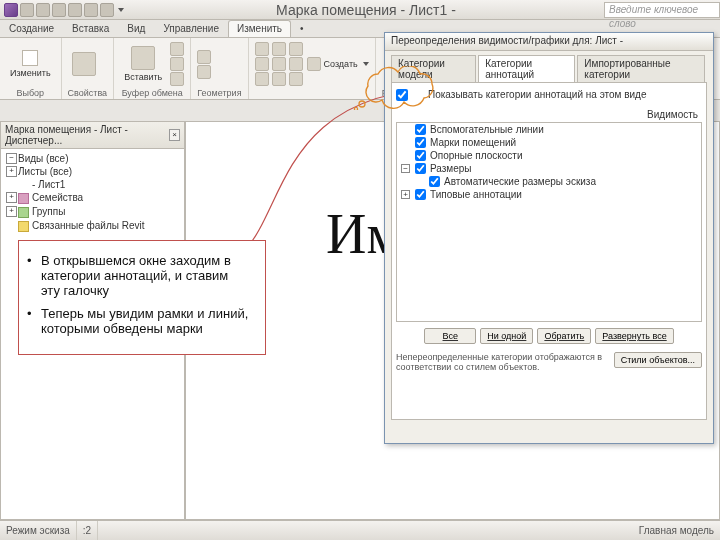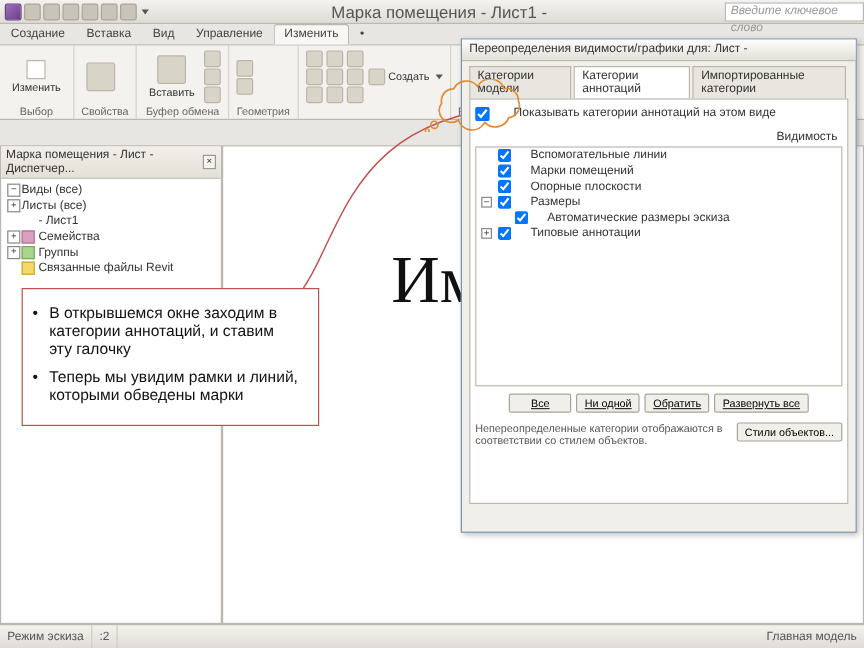--- a/index.html
+++ b/index.html
@@ -54,21 +54,21 @@
   .dialog { position:absolute; top:32px; left:384px; width:330px; height:412px; background:#f1efe9; border:1px solid #7a93b0; box-shadow: 2px 2px 5px rgba(0,0,0,.25); z-index:5; }
   .dlg-title { background:linear-gradient(#fdfdfc,#e3e0d8); height:18px; border-bottom:1px solid #bcb8b0; font-size:10px; padding:2px 6px; }
   .dlg-tabs { display:flex; font-size:10px; margin:4px 6px 0 6px; }
   .dlg-tab { padding:2px 6px; border:1px solid #bcb8b0; background:#e8e6df; margin-right:2px; border-bottom:none; }
   .dlg-tab.active { background:#fff; }
   .dlg-body { background:#fff; margin:0 6px 6px 6px; border:1px solid #bcb8b0; padding:4px; height:338px; position:relative; }
   .dlg-check-row { display:flex; align-items:flex-start; gap:20px; font-size:10px; padding:2px 0 6px 0; }
   .dlg-check-row input { width:12px;height:12px; }
   .vis-label { text-align:right; font-size:10px; padding:2px 4px; color:#333; }
   .cat-list { border:1px solid #bcb8b0; background:#fff; height:200px; overflow:hidden; font-size:10px; }
-  .cat-item { display:flex; align-items:center; gap:16px; padding:1px 4px 1px 18px; position:relative; }
+  .cat-item { display:flex; align-items:center; gap:4px; padding:1px 4px 1px 18px; position:relative; }
   .cat-item input { width:11px;height:11px; }
   .cat-item.sub { padding-left:32px; }
   .cat-item .pm { position:absolute;left:4px;top:2px;width:9px;height:9px;border:1px solid #888;font-size:8px;line-height:8px;text-align:center;background:#fff; }
   .dlg-btns { display:flex; gap:4px; margin:6px 0; justify-content:center;text-decoration:underline; }
   .dlg-btns button { font-size:9px; padding:2px 6px; background:#f1efe9;border:1px solid #a9a49a;border-radius:2px; min-width:52px; }
   .dlg-note { font-size:9px; color:#555; padding:2px 0; display:flex; gap:6px; align-items:flex-start; }
   .dlg-note button { font-size:9px; padding:2px 6px; background:#f1efe9;border:1px solid #a9a49a;border-radius:2px; white-space:nowrap; }
 
   
   .cloud { position:absolute; top:66px; left:348px; width:100px; height:44px; z-index:6; pointer-events:none; }

